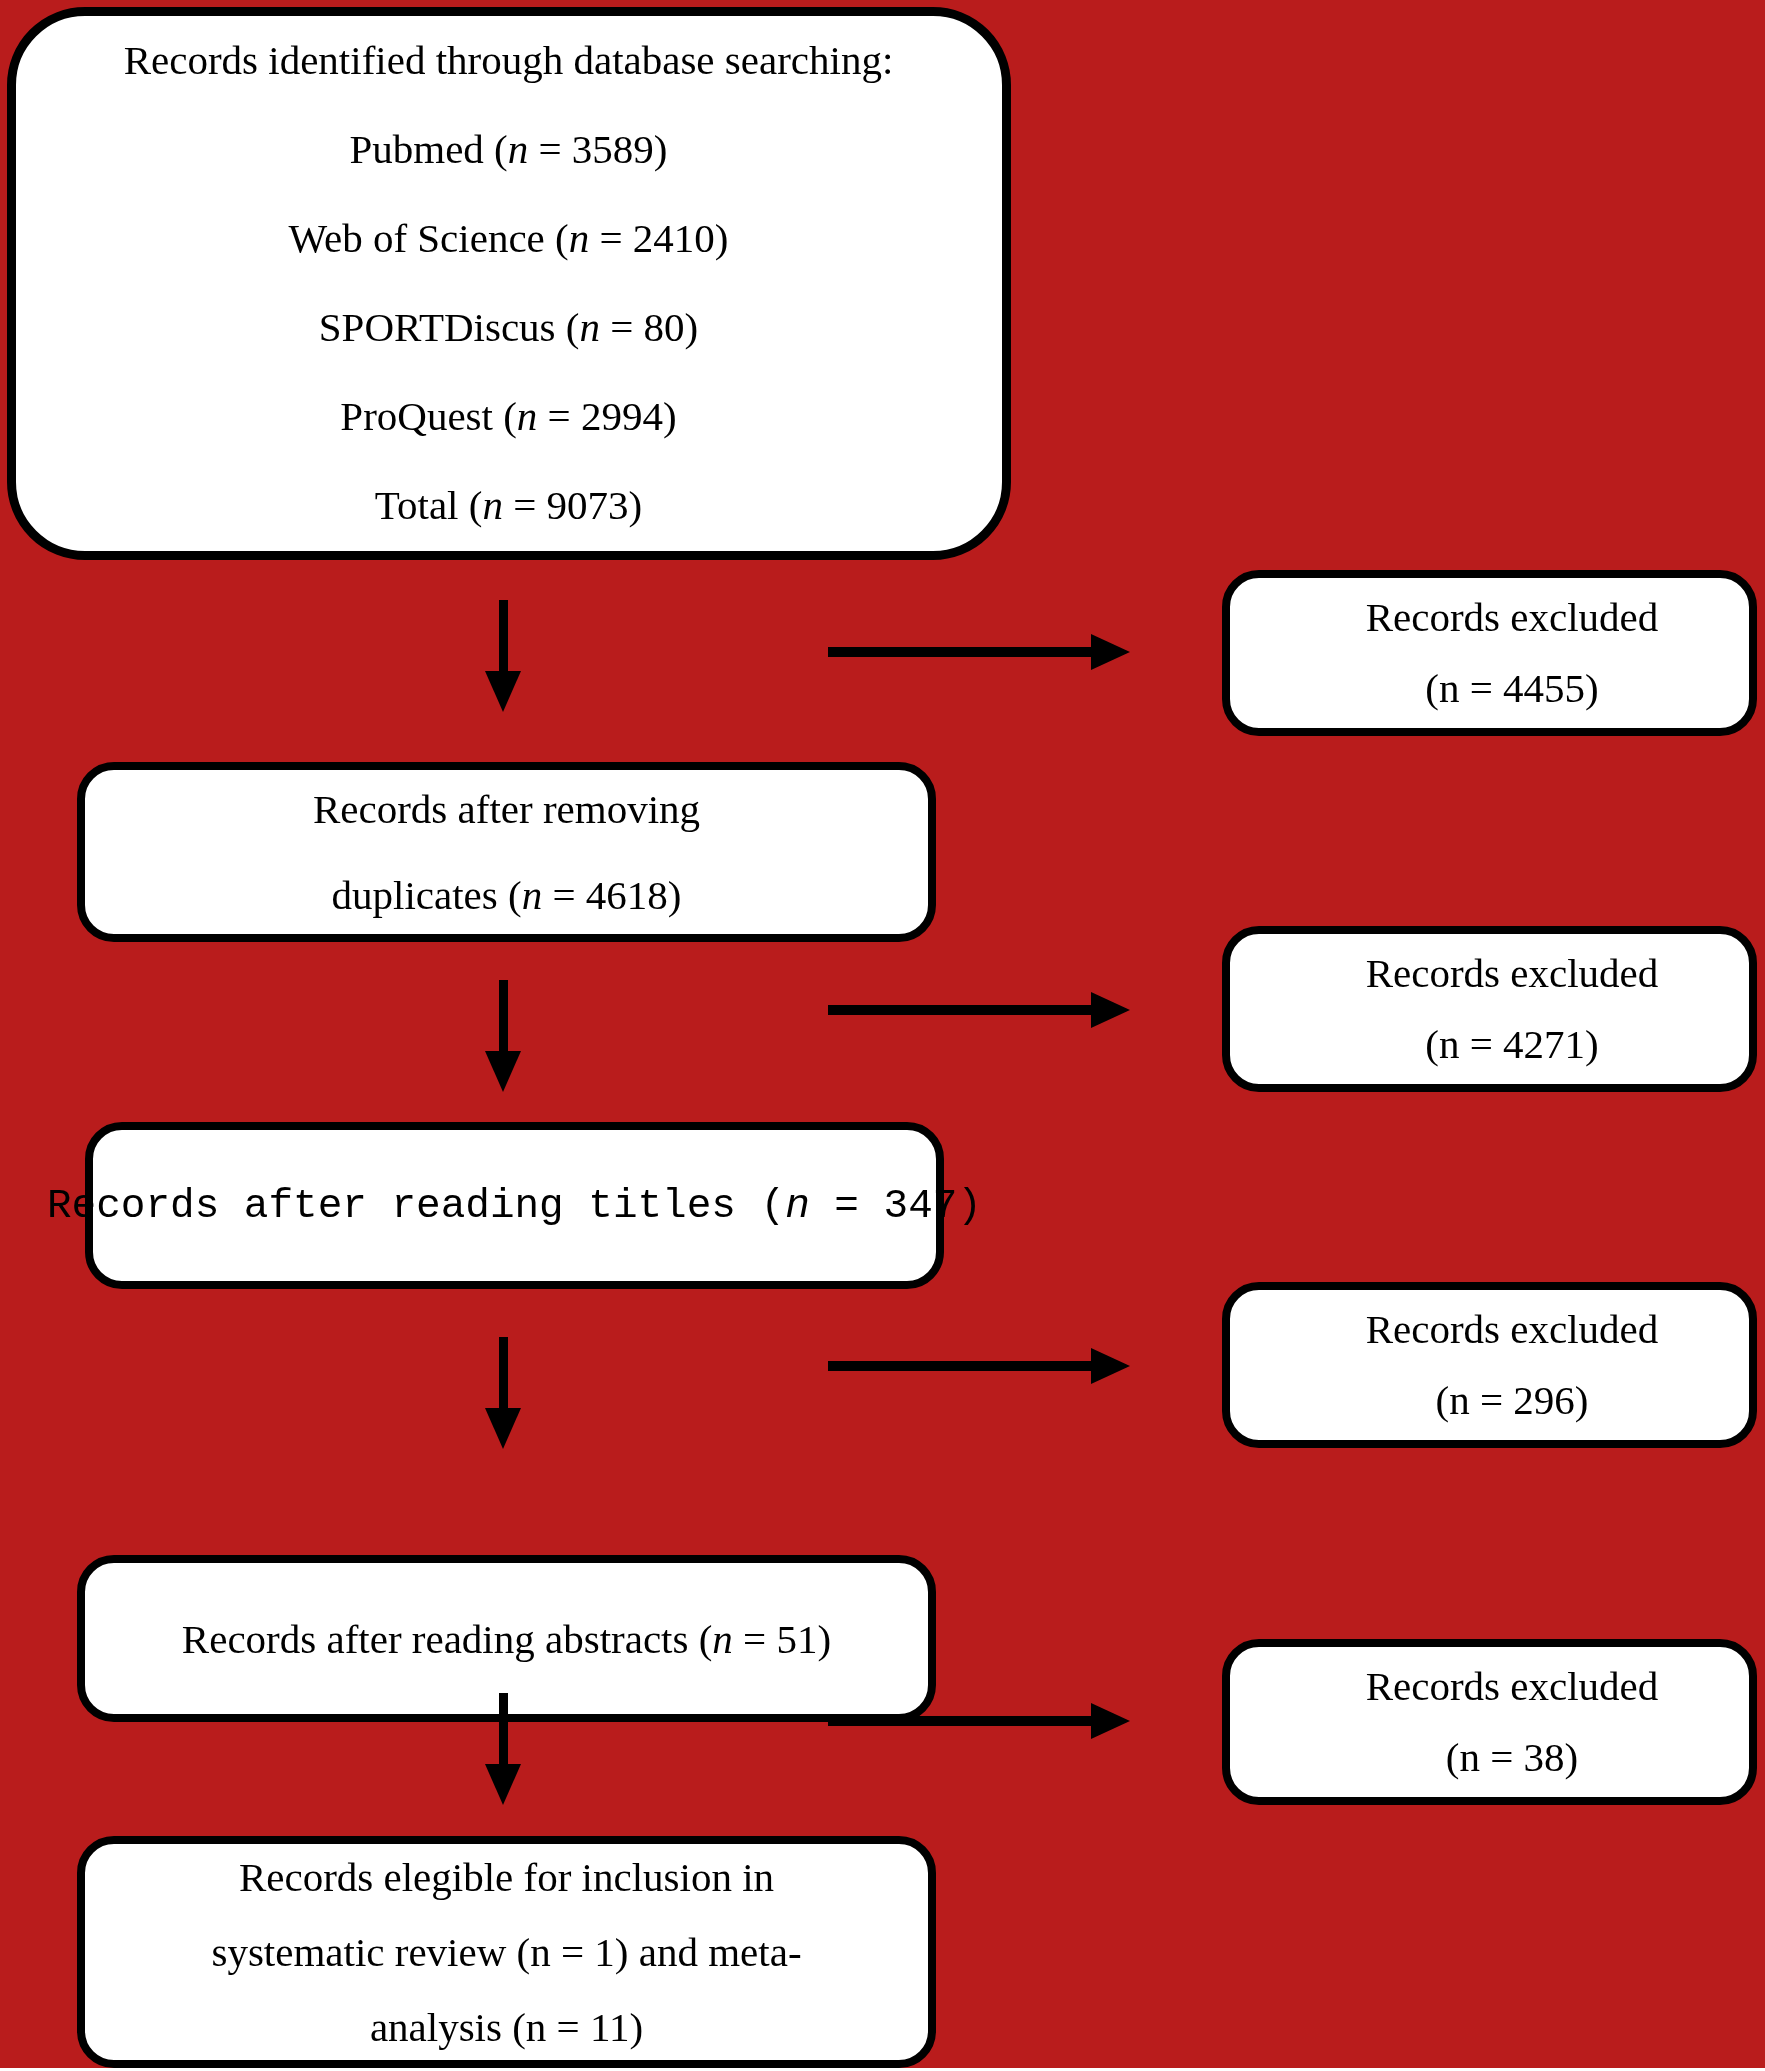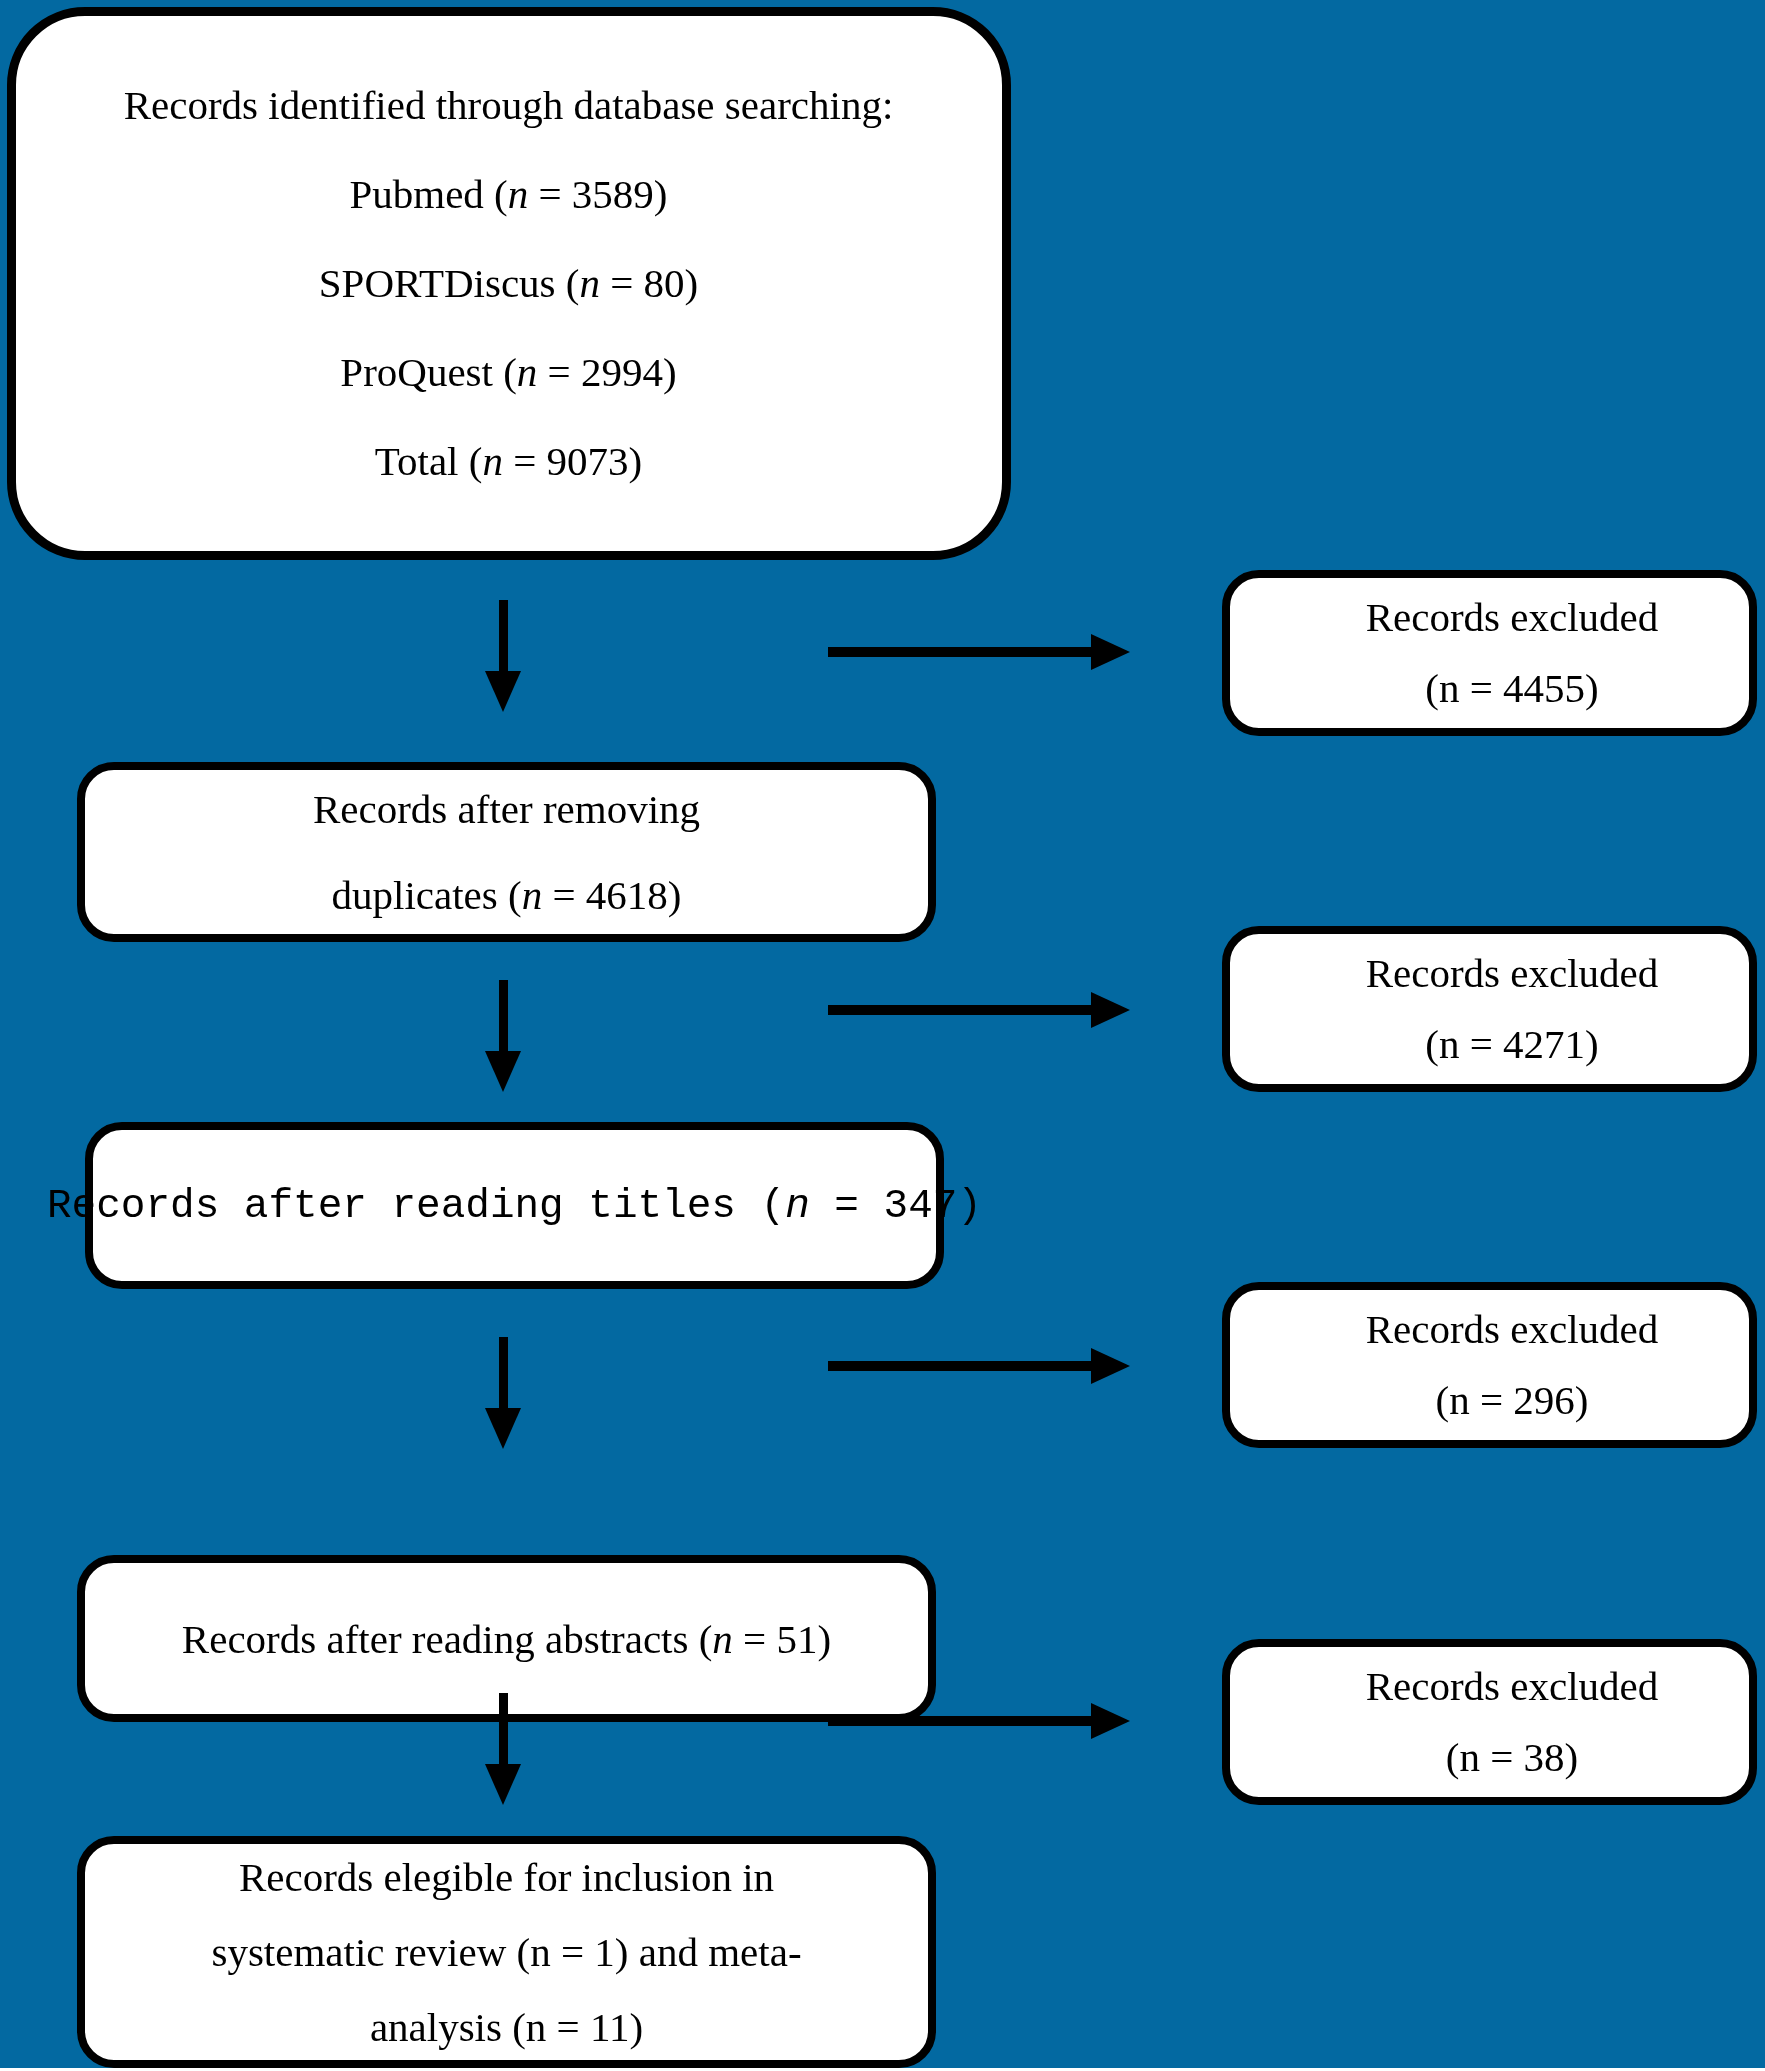--- a/index.html
+++ b/index.html
@@ -1,20 +1,20 @@
 <!DOCTYPE html>
 <html style="font-size:13px"><head>
 <meta charset="utf-8">
 <style>
   html, body { margin: 0; padding: 0; background: #ffffff; }
   .canvas {
     position: relative;
     width: 1765px;
     height: 2068px;
-    background: #0369a1;
+    background: #b91c1c;
     font-family: "Liberation Serif", "DejaVu Serif", serif;
     color: #000000;
     overflow: hidden;
   }
   .box {
     position: absolute;
     box-sizing: border-box;
     border: 8px solid #000000;
     border-radius: 37px;
     background: #ffffff;
@@ -68,20 +68,21 @@
   #ha4 { top: 1703px; }
 </style>
 </head>
 <body>
 
 <div class="canvas">
 
   <div class="box" id="b-ident">
     <div class="line"><span>Records identified through database searching:</span><span class="it"></span><span></span></div>
     <div class="line"><span>Pubmed (</span><span class="it">n</span><span> = 3589)</span></div>
+    <div class="line"><span>Web of Science (</span><span class="it">n</span><span> = 2410)</span></div>
     <div class="line"><span>SPORTDiscus (</span><span class="it">n</span><span> = 80)</span></div>
     <div class="line"><span>ProQuest (</span><span class="it">n</span><span> = 2994)</span></div>
     <div class="line"><span>Total (</span><span class="it">n</span><span> = 9073)</span></div>
   </div>
 
   <div class="box" id="b-dup">
     <div class="line"><span>Records after removing</span><span class="it"></span><span></span></div>
     <div class="line"><span>duplicates (</span><span class="it">n</span><span> = 4618)</span></div>
   </div>
 

